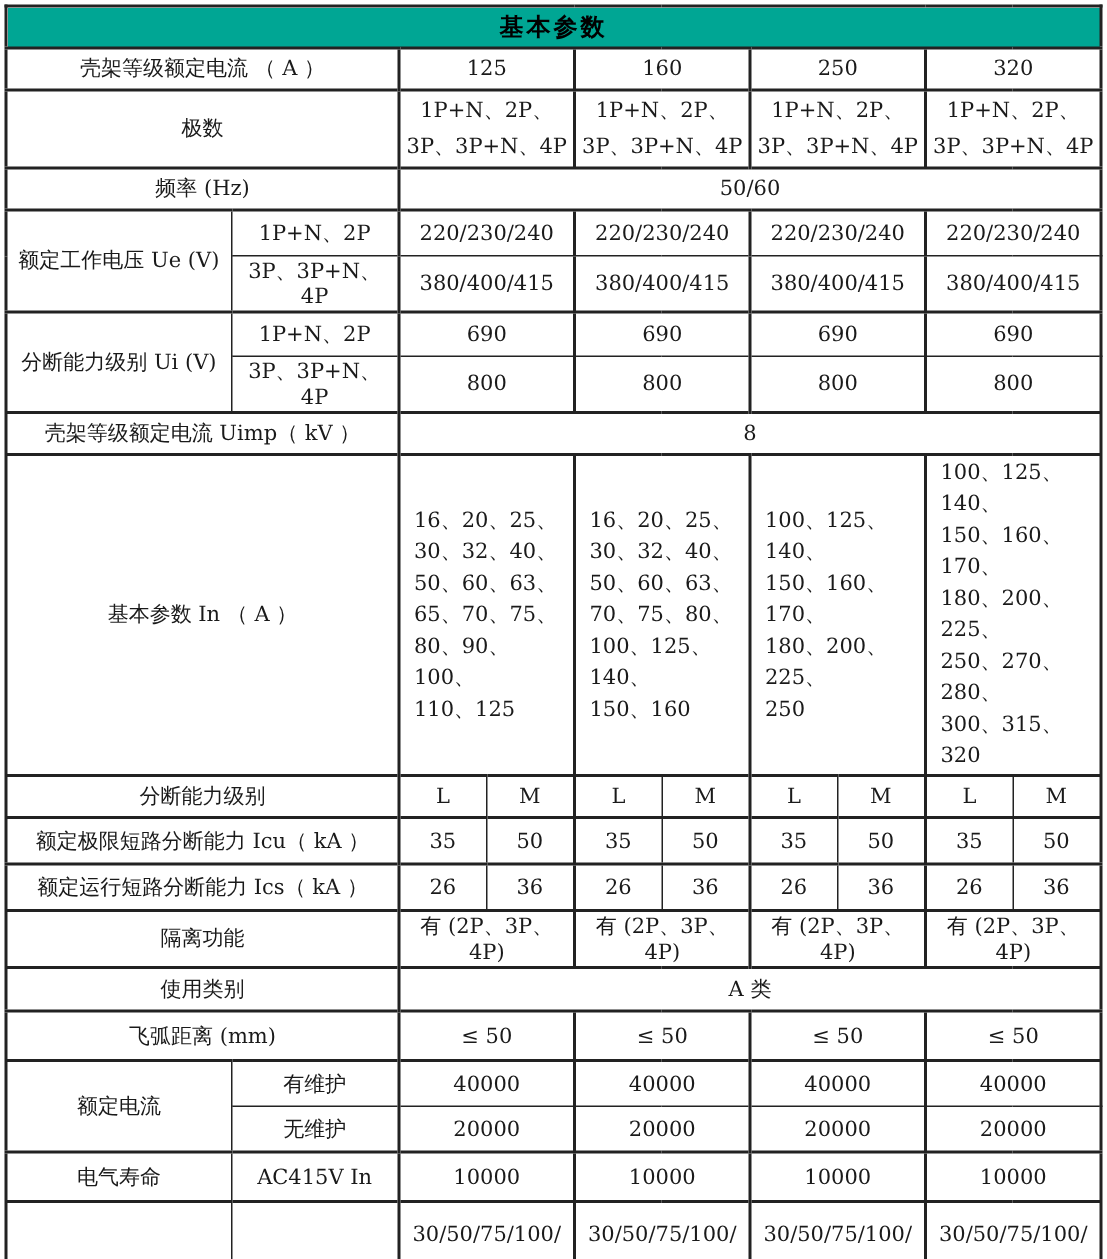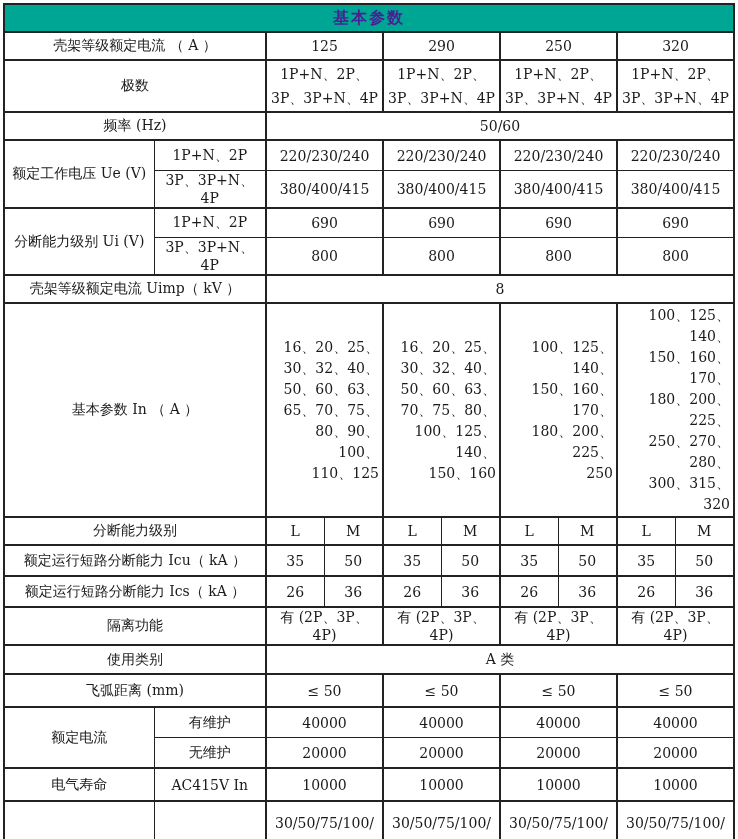--- a/index.html
+++ b/index.html
@@ -5,24 +5,24 @@
   html,body{margin:0;padding:0;background:#fff;}
   body{width:738px;padding:3px;box-sizing:border-box;
        font-family:"DejaVu Serif","Liberation Serif",serif;color:#1a1a1a;}
   .table-wrap{border-bottom:4px solid #00a694;}
   table{border-collapse:collapse;table-layout:fixed;width:732px;
         border:2px solid #222;}
   td{border:1px solid #222;text-align:center;vertical-align:middle;
      font-size:14px;padding:1px 3px;overflow:hidden;}
   tr.g > td{border-top-width:2px;}      
   td.cs{border-left-width:2px;}          
-  td.header-cell{background:#00a694;color:#4c1d95;font-size:16px;
+  td.header-cell{background:#00a694;color:#000000;font-size:16px;
                  font-weight:600;letter-spacing:2px;border:1px solid #222;}
   td.pre{white-space:pre-line;line-height:24px;}
-  td.list{white-space:pre-line;text-align:right;padding-left:9px;line-height:21px;}
+  td.list{white-space:pre-line;text-align:left;padding-left:9px;line-height:21px;}
   td.mlines{white-space:pre-line;line-height:26px;}
   tr.r24 > td{height:24px;} tr.r48 > td{height:48px;}
   tr.r27 > td{height:27px;} tr.r26 > td{height:26px;}
   tr.r25 > td{height:25px;} tr.r29 > td{height:29px;}
   tr.r128 > td{height:128px;} tr.r118 > td{height:118px;}
 </style>
 </head>
 <body>
 
 <div class="table-wrap" style="border-bottom-color: rgb(0, 166, 148);">
@@ -41,21 +41,21 @@
   </colgroup>
 
   <tbody>
         <tr class="r24">
     <td colspan="10" class="header-cell" style="background-color: rgb(0, 166, 148);">基本参数</td>
   </tr>
 
   <tr class="g r24">
     <td colspan="2">壳架等级额定电流 （ A ）</td>
     <td colspan="2" class="cs">125</td>
-    <td colspan="2" class="cs">290</td>
+    <td colspan="2" class="cs">160</td>
     <td colspan="2" class="cs">250</td>
     <td colspan="2" class="cs">320</td>
   </tr>
 
   <tr class="g r48">
     <td colspan="2">极数</td>
     <td colspan="2" class="cs pre">1P+N、2P、
 3P、3P+N、4P</td>
     <td colspan="2" class="cs pre">1P+N、2P、
 3P、3P+N、4P</td>
@@ -138,21 +138,21 @@
     <td>M</td>
     <td class="cs">L</td>
     <td>M</td>
     <td class="cs">L</td>
     <td>M</td>
     <td class="cs">L</td>
     <td>M</td>
   </tr>
 
   <tr class="g r27">
-    <td colspan="2">额定运行短路分断能力 Icu（ kA ）</td>
+    <td colspan="2">额定极限短路分断能力 Icu（ kA ）</td>
     <td class="cs">35</td>
     <td>50</td>
     <td class="cs">35</td>
     <td>50</td>
     <td class="cs">35</td>
     <td>50</td>
     <td class="cs">35</td>
     <td>50</td>
   </tr>
 

